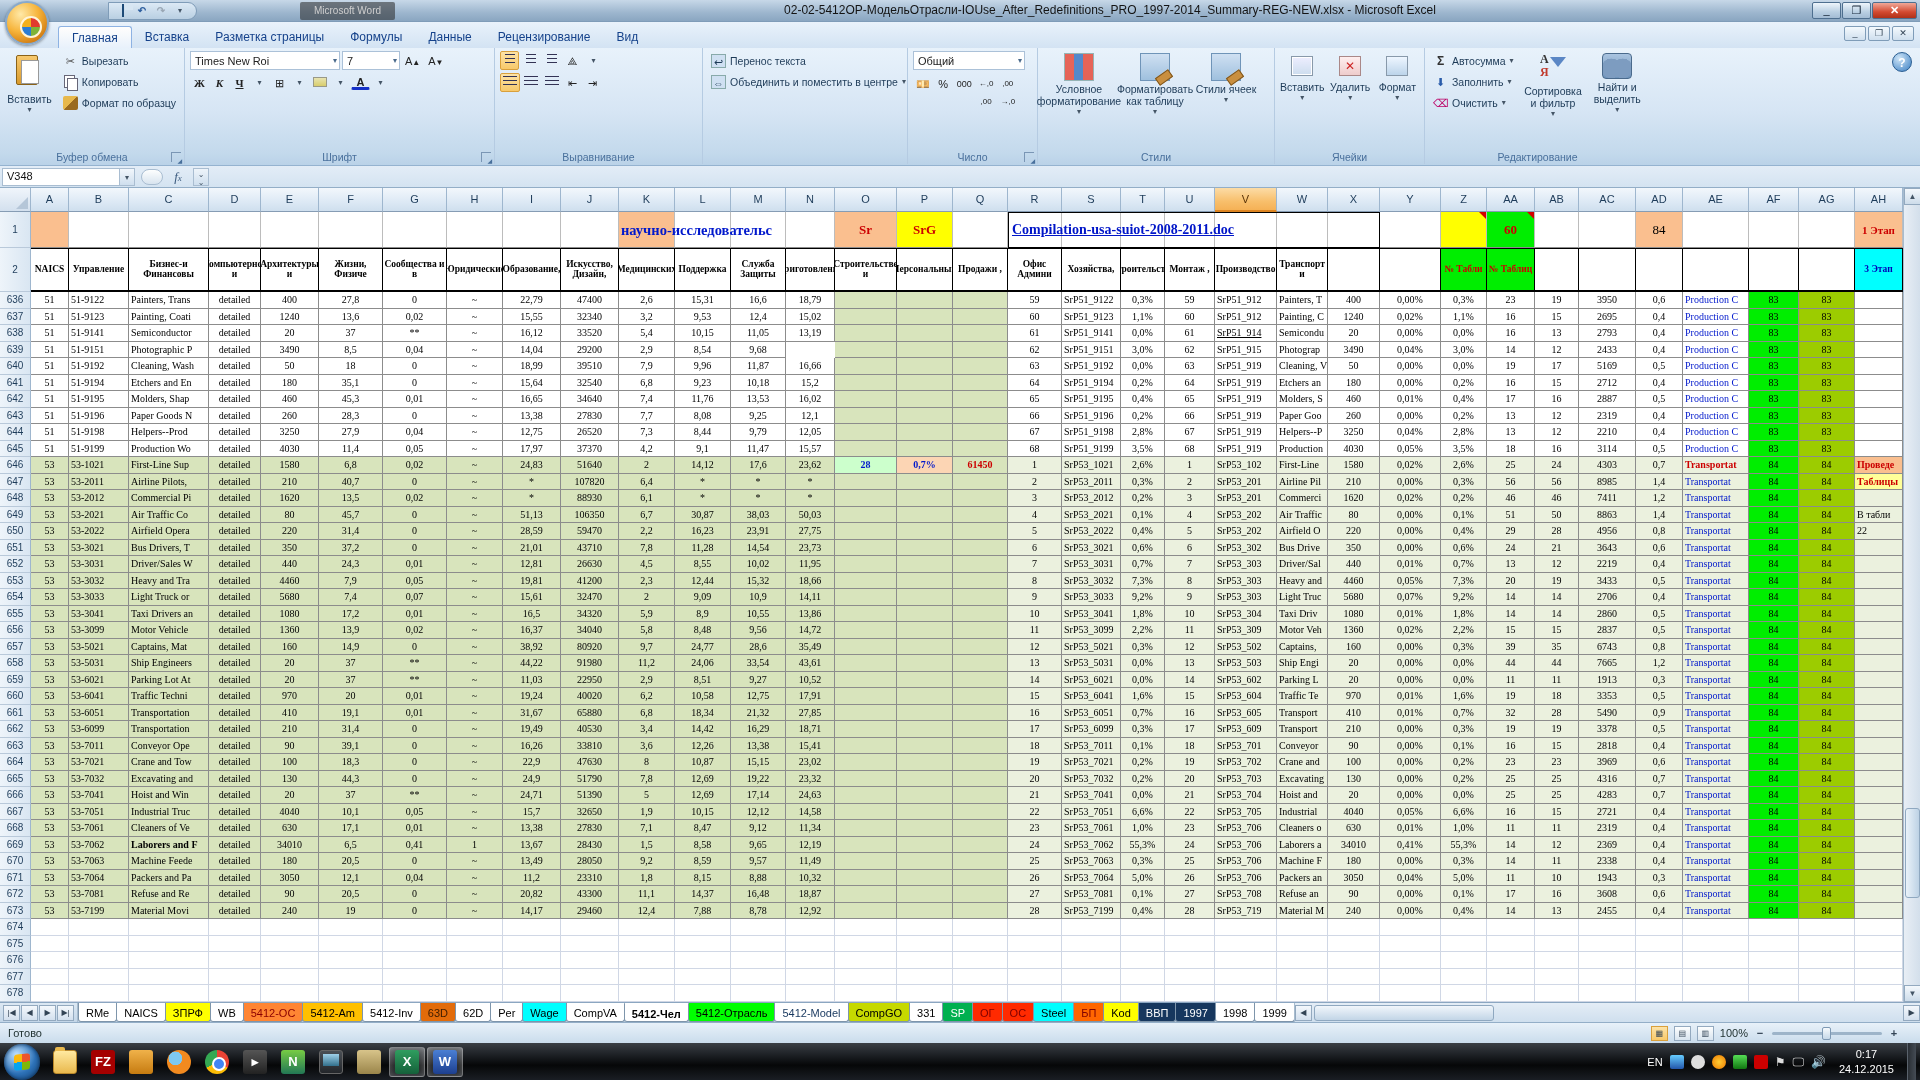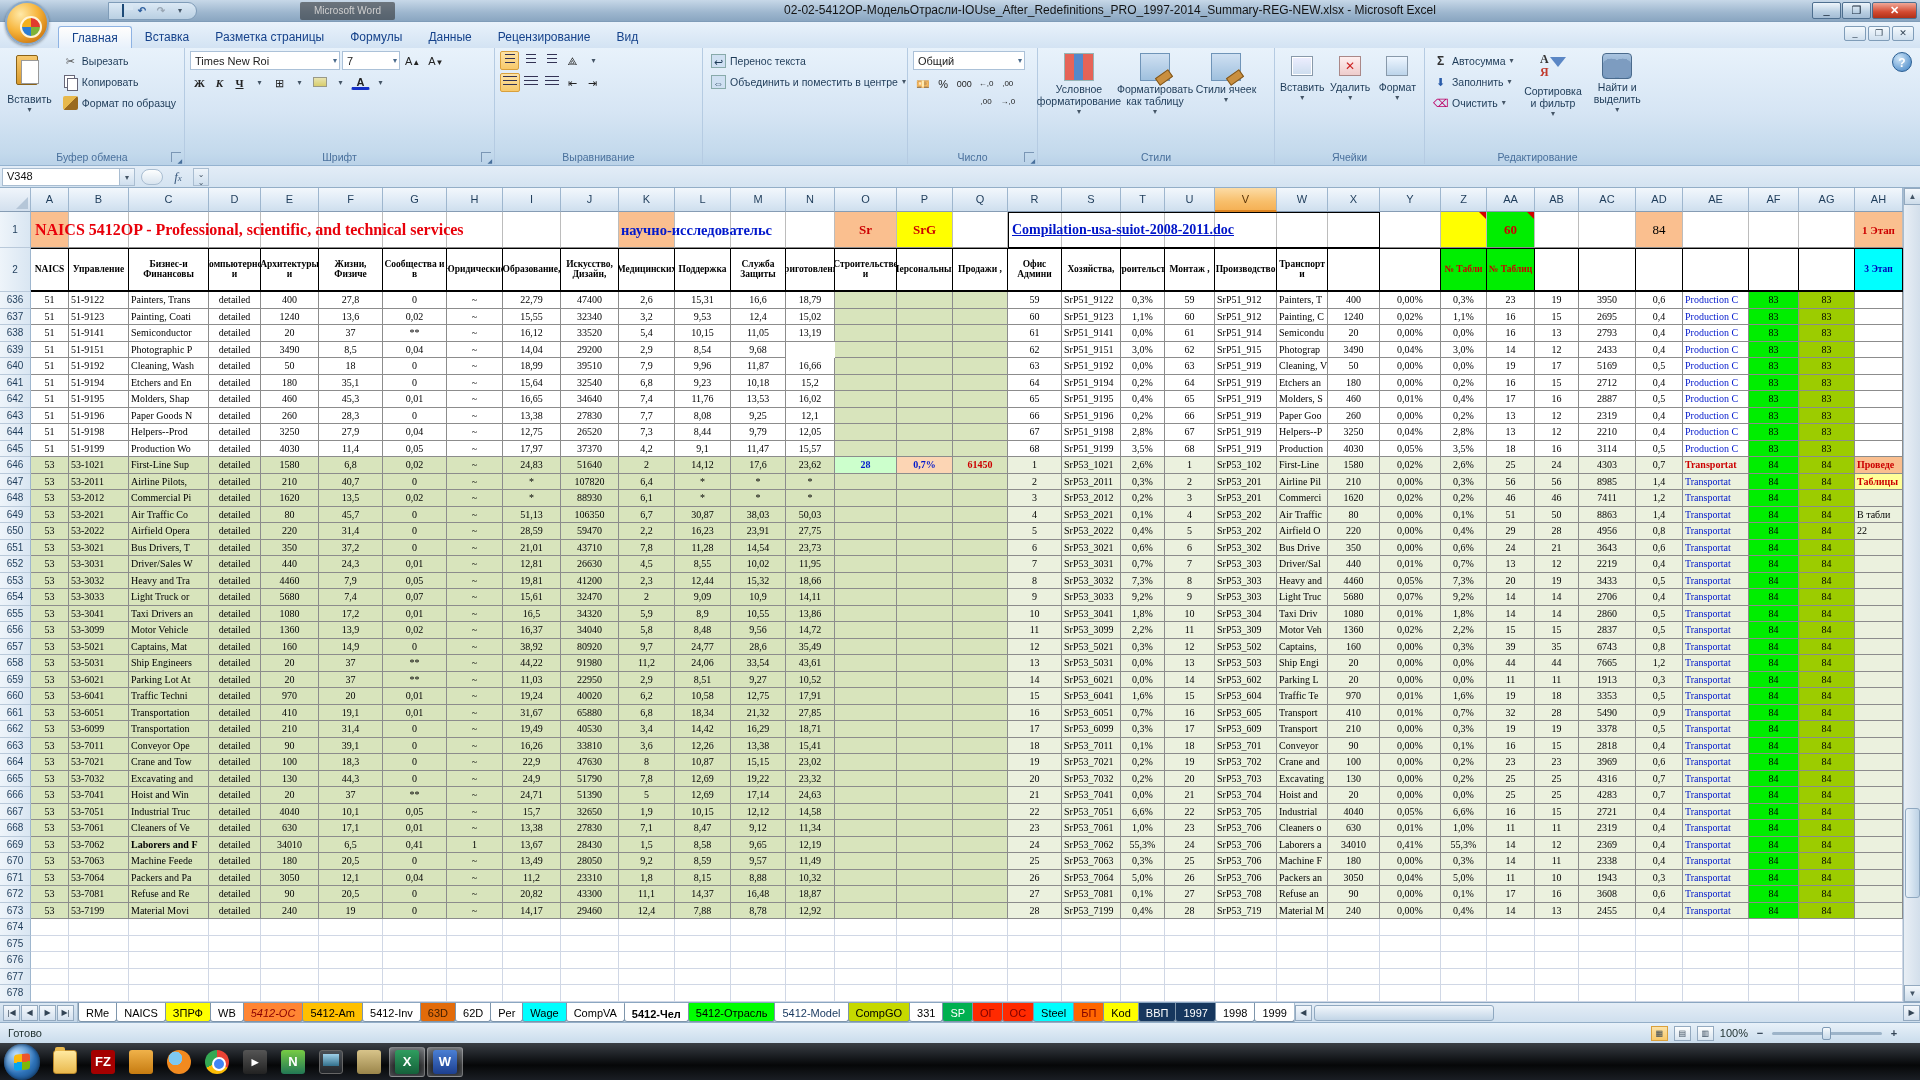--- a/index.html
+++ b/index.html
@@ -481,21 +481,20 @@
         <div class="cell r1cell c-c " style="width: 61px;"></div>
         <div class="cell r1cell c-c bg-yellow note" style="width: 46px;"></div>
         <div class="cell r1cell c-c bg-green note fg-red bold" style="width: 48px; font-size: 13px;">60</div>
         <div class="cell r1cell c-c " style="width: 44px;"></div>
         <div class="cell r1cell c-c " style="width: 57px;"></div>
         <div class="cell r1cell c-c bg-orange" style="width: 47px; font-size: 13px;">84</div>
         <div class="cell r1cell c-c " style="width: 66px;"></div>
         <div class="cell r1cell c-c " style="width: 50px;"></div>
         <div class="cell r1cell c-c " style="width: 56px;"></div>
         <div class="cell r1cell c-c bg-orange fg-red bold" style="width: 48px; font-size: 11px;">1 Этап</div>
-        <div class="ovl r1title" style="left: 35px;">NAICS 5412OP - Professional, scientific, and technical services</div>
         <div class="ovl r1ru" style="left: 621px; width: 213px;">научно-исследовательс</div>
         <div class="linkbox" style="left: 1008px; width: 372px;"></div>
         <div class="ovl r1link" style="left: 1012px;">Compilation-usa-suiot-2008-2011.doc</div>
       </div>
       <div class="grow" style="height: 44px;">
         <div class="gut">2</div>
         <div class="cell hdr2" style="width: 38px;">NAICS</div>
         <div class="cell hdr2" style="width: 60px;">Управление</div>
         <div class="cell hdr2" style="width: 80px;">Бизнес-и Финансовы</div>
         <div class="cell hdr2" style="width: 52px;">Компьютерное и</div>
@@ -620,21 +619,21 @@
         <div class="cell c-c" style="width: 56px;">10,15</div>
         <div class="cell c-c" style="width: 55px;">11,05</div>
         <div class="cell c-c" style="width: 49px;">13,19</div>
         <div class="cell c-c bg-g1" style="width: 62px;"></div>
         <div class="cell c-c bg-g1" style="width: 56px;"></div>
         <div class="cell c-c bg-g1" style="width: 55px;"></div>
         <div class="cell c-c" style="width: 54px;">61</div>
         <div class="cell c-l" style="width: 59px;">SrP51_9141</div>
         <div class="cell c-c" style="width: 44px;">0,0%</div>
         <div class="cell c-c" style="width: 50px;">61</div>
-        <div class="cell c-l" style="width: 62px;">SrP51_914</div>
+        <div class="cell c-l" style="width: 62px; text-decoration: underline;">SrP51_914</div>
         <div class="cell c-l" style="width: 51px;">Semicondu</div>
         <div class="cell c-c" style="width: 52px;">20</div>
         <div class="cell c-c" style="width: 61px;">0,00%</div>
         <div class="cell c-c" style="width: 46px;">0,0%</div>
         <div class="cell c-c" style="width: 48px;">16</div>
         <div class="cell c-c" style="width: 44px;">13</div>
         <div class="cell c-c" style="width: 57px;">2793</div>
         <div class="cell c-c" style="width: 47px;">0,4</div>
         <div class="cell c-l fg-blue" style="width: 66px;">Production C</div>
         <div class="cell c-c bg-green" style="width: 50px;">83</div>
@@ -2133,21 +2132,21 @@
       <div class="tnb">|◀</div>
       <div class="tnb">◀</div>
       <div class="tnb">▶</div>
       <div class="tnb">▶|</div>
     </div>
     <div class="stabs" id="sheetTabs">
         <div class="stab" style="background: rgb(255, 255, 255); color: rgb(0, 0, 0);">RMe</div>
         <div class="stab" style="background: rgb(255, 255, 255); color: rgb(0, 0, 0);">NAICS</div>
         <div class="stab" style="background: rgb(255, 255, 0); color: rgb(0, 0, 0);">ЗПРФ</div>
         <div class="stab" style="background: rgb(255, 255, 255); color: rgb(0, 0, 0);">WB</div>
-        <div class="stab" style="background: rgb(255, 133, 51); color: rgb(139, 0, 0); font-style: italic;">5412-ОС</div>
+        <div class="stab" style="background: rgb(255, 133, 51); color: rgb(139, 0, 0);">5412-ОС</div>
         <div class="stab" style="background: rgb(255, 192, 0); color: rgb(0, 0, 0);">5412-Am</div>
         <div class="stab" style="background: rgb(255, 255, 255); color: rgb(0, 0, 0);">5412-Inv</div>
         <div class="stab" style="background: rgb(226, 107, 10); color: rgb(61, 28, 0);">63D</div>
         <div class="stab" style="background: rgb(255, 255, 255); color: rgb(0, 0, 0);">62D</div>
         <div class="stab" style="background: rgb(255, 255, 255); color: rgb(0, 0, 0);">Per</div>
         <div class="stab" style="background: rgb(0, 255, 255); color: rgb(0, 0, 0);">Wage</div>
         <div class="stab" style="background: rgb(255, 255, 255); color: rgb(0, 0, 0);">CompVA</div>
         <div class="stab active" style="background: rgb(255, 255, 255); color: rgb(0, 0, 0);">5412-Чел</div>
         <div class="stab" style="background: rgb(0, 255, 0); color: rgb(0, 0, 0);">5412-Отрасль</div>
         <div class="stab" style="background: rgb(255, 255, 255); color: rgb(23, 55, 94);">5412-Model</div>
@@ -2218,14 +2217,30 @@
         <div class="tico">
           <div class="appglyph" style="background:linear-gradient(#d8c48a,#9a854a);"></div>
         </div>
         <div class="tico active">
           <div class="appglyph" style="background:linear-gradient(#2f9e5f,#15603a);">X</div>
         </div>
         <div class="tico active">
           <div class="appglyph" style="background:linear-gradient(#4a7fd4,#1d3f8f);">W</div>
         </div>
       </div>
+    <div class="tray">
+      <span class="lang">EN</span>
+      <div class="tray-ico" style="background:linear-gradient(#6cf,#25a);"></div>
+      <div class="tray-ico" style="background:#ddd;border-radius:50%;"></div>
+      <div class="tray-ico" style="background:radial-gradient(#fc3,#e70);border-radius:50%;"></div>
+      <div class="tray-ico" style="background:linear-gradient(#5d5,#171);"></div>
+      <div class="tray-ico" style="background:#c00;"></div>
+      <div class="tray-ico sound-g">⚑</div>
+      <div class="tray-ico sound-g">🖵</div>
+      <div class="tray-ico sound-g">🔊</div>
+      <div class="clock">
+        <div>0:17</div>
+        <div>24.12.2015</div>
+      </div>
+      <div class="showdesk"></div>
+    </div>
   </div>
 </div>
 
 </body></html>

